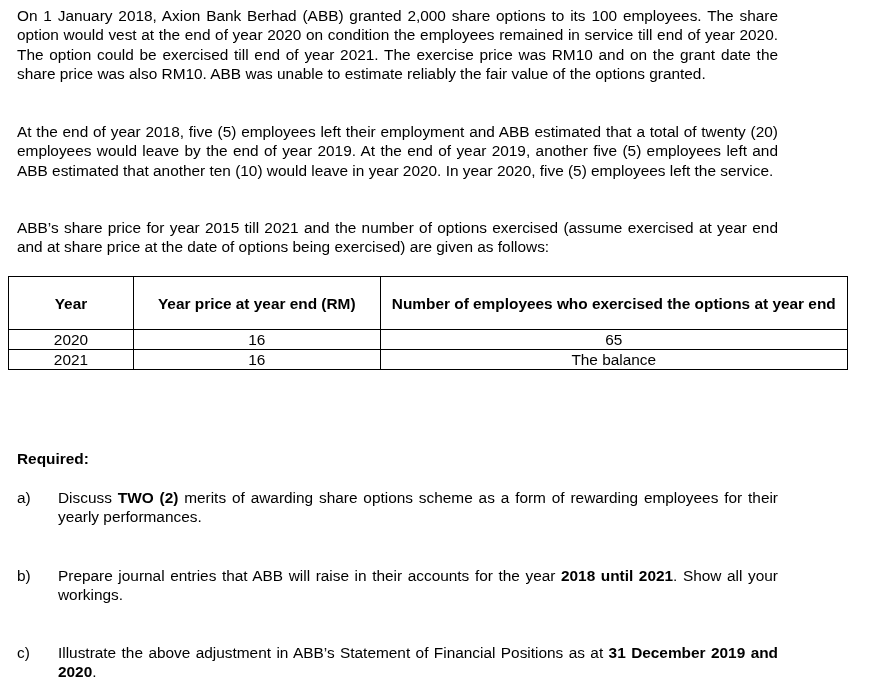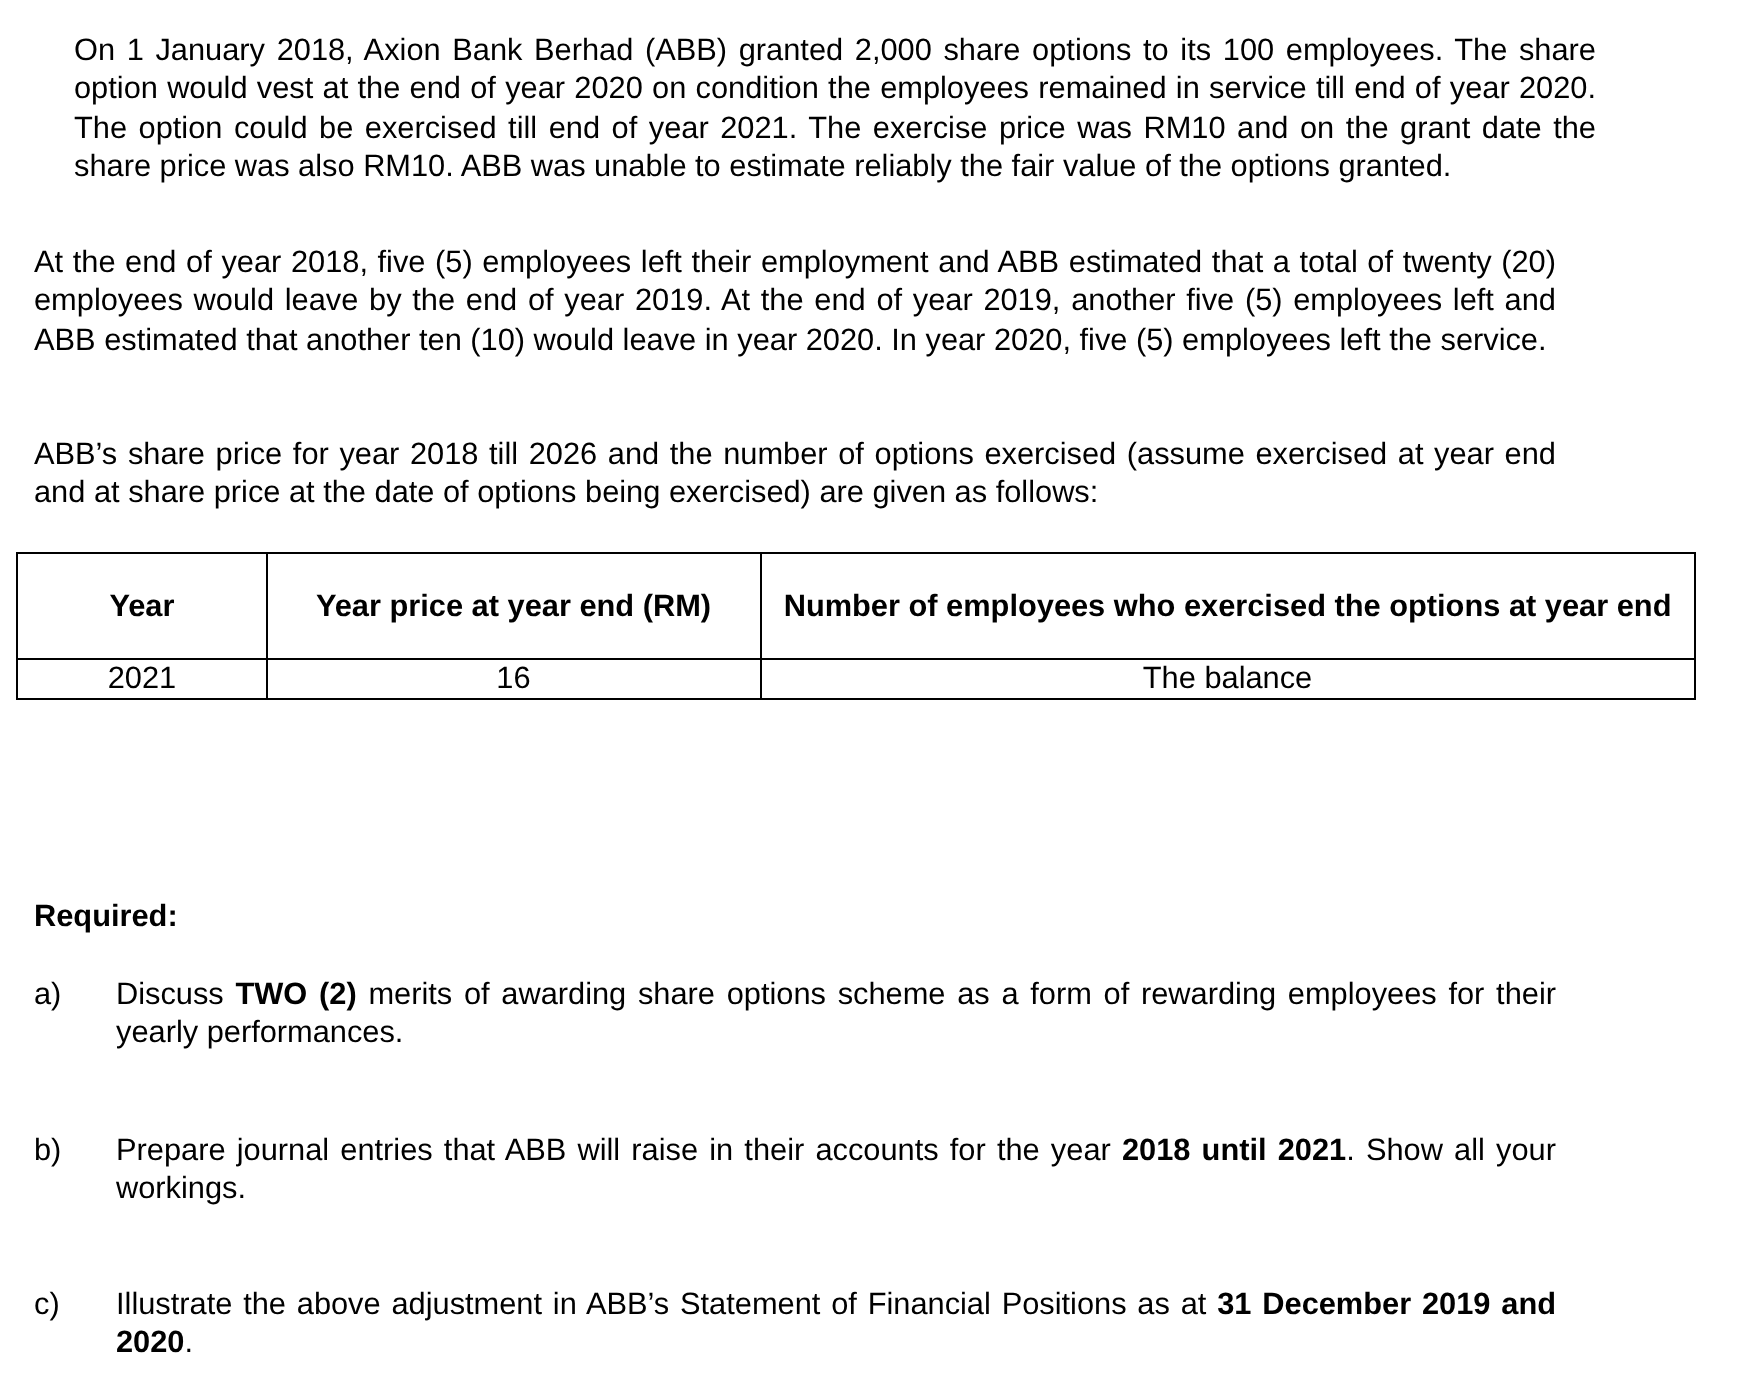--- a/index.html
+++ b/index.html
@@ -18,21 +18,21 @@
       line-height: 19.4px;
     }
     .para {
       position: absolute;
       left: 17px;
       width: 761px;
       margin: 0;
       text-align: justify;
       text-align-last: left;
     }
-    #p1 { top: 16px; margin-left: 20px; }
+    #p1 { top: 6px; }
     #p2 { top: 122px; }
     #p3 { top: 218px; }
 
     table.data {
       position: absolute;
       left: 8px;
       top: 276px;
       width: 840px;
       border-collapse: collapse;
       font-size: 15.4px;
@@ -84,36 +84,41 @@
     #qa { top: 488px; }
     #qb { top: 566px; }
     #qc { top: 643px; }
     b { font-weight: bold; }
   </style>
 </head>
 <body>
 
 <p id="p1" class="para">On 1 January 2018, Axion Bank Berhad (ABB) granted 2,000 share options to its 100 employees. The share option would vest at the end of year 2020 on condition the employees remained in service till end of year 2020. The option could be exercised till end of year 2021. The exercise price was RM10 and on the grant date the share price was also RM10. ABB was unable to estimate reliably the fair value of the options granted.</p>
 <p id="p2" class="para">At the end of year 2018, five (5) employees left their employment and ABB estimated that a total of twenty (20) employees would leave by the end of year 2019. At the end of year 2019, another five (5) employees left and ABB estimated that another ten (10) would leave in year 2020. In year 2020, five (5) employees left the service.</p>
-<p id="p3" class="para">ABB’s share price for year 2018 till 2026 and the number of options exercised (assume exercised at year end and at share price at the date of options being exercised) are given as follows:</p>
+<p id="p3" class="para">ABB’s share price for year 2015 till 2021 and the number of options exercised (assume exercised at year end and at share price at the date of options being exercised) are given as follows:</p>
 
 <table class="data">
   <colgroup>
     <col class="c1">
       <col class="c2">
       <col class="c3">
   </colgroup>
   <thead>
     <tr>
       <th>Year</th>
       <th>Year price at year end (RM)</th>
       <th>Number of employees who exercised the options at year end</th>
     </tr>
   </thead>
   <tbody>
+    <tr>
+      <td>2020</td>
+      <td>16</td>
+      <td>65</td>
+    </tr>
     <tr>
       <td>2021</td>
       <td>16</td>
       <td>The balance</td>
     </tr>
   </tbody>
 </table>
 
 <p class="required">Required:</p>
 

